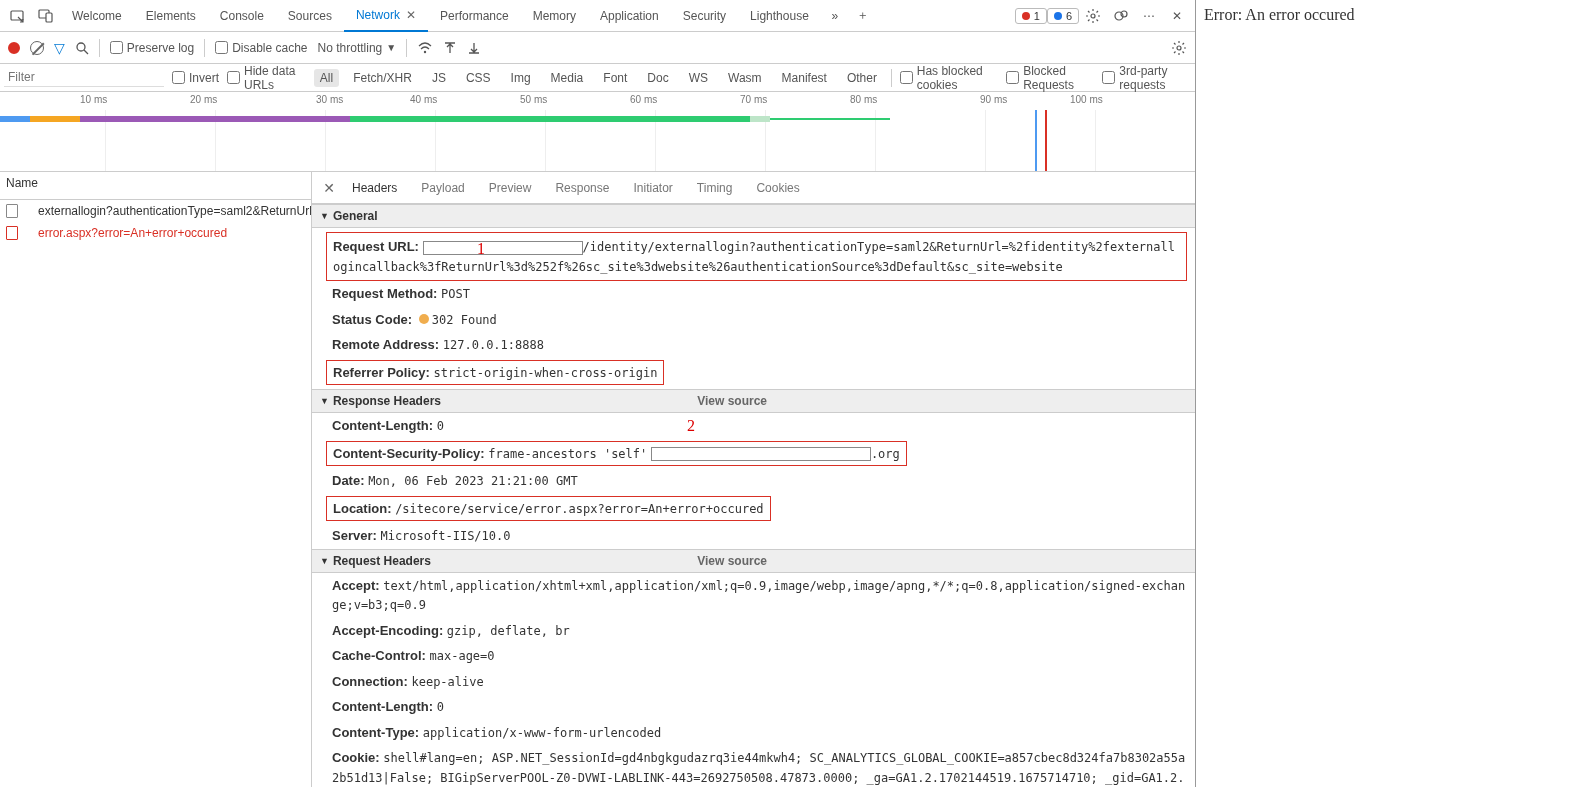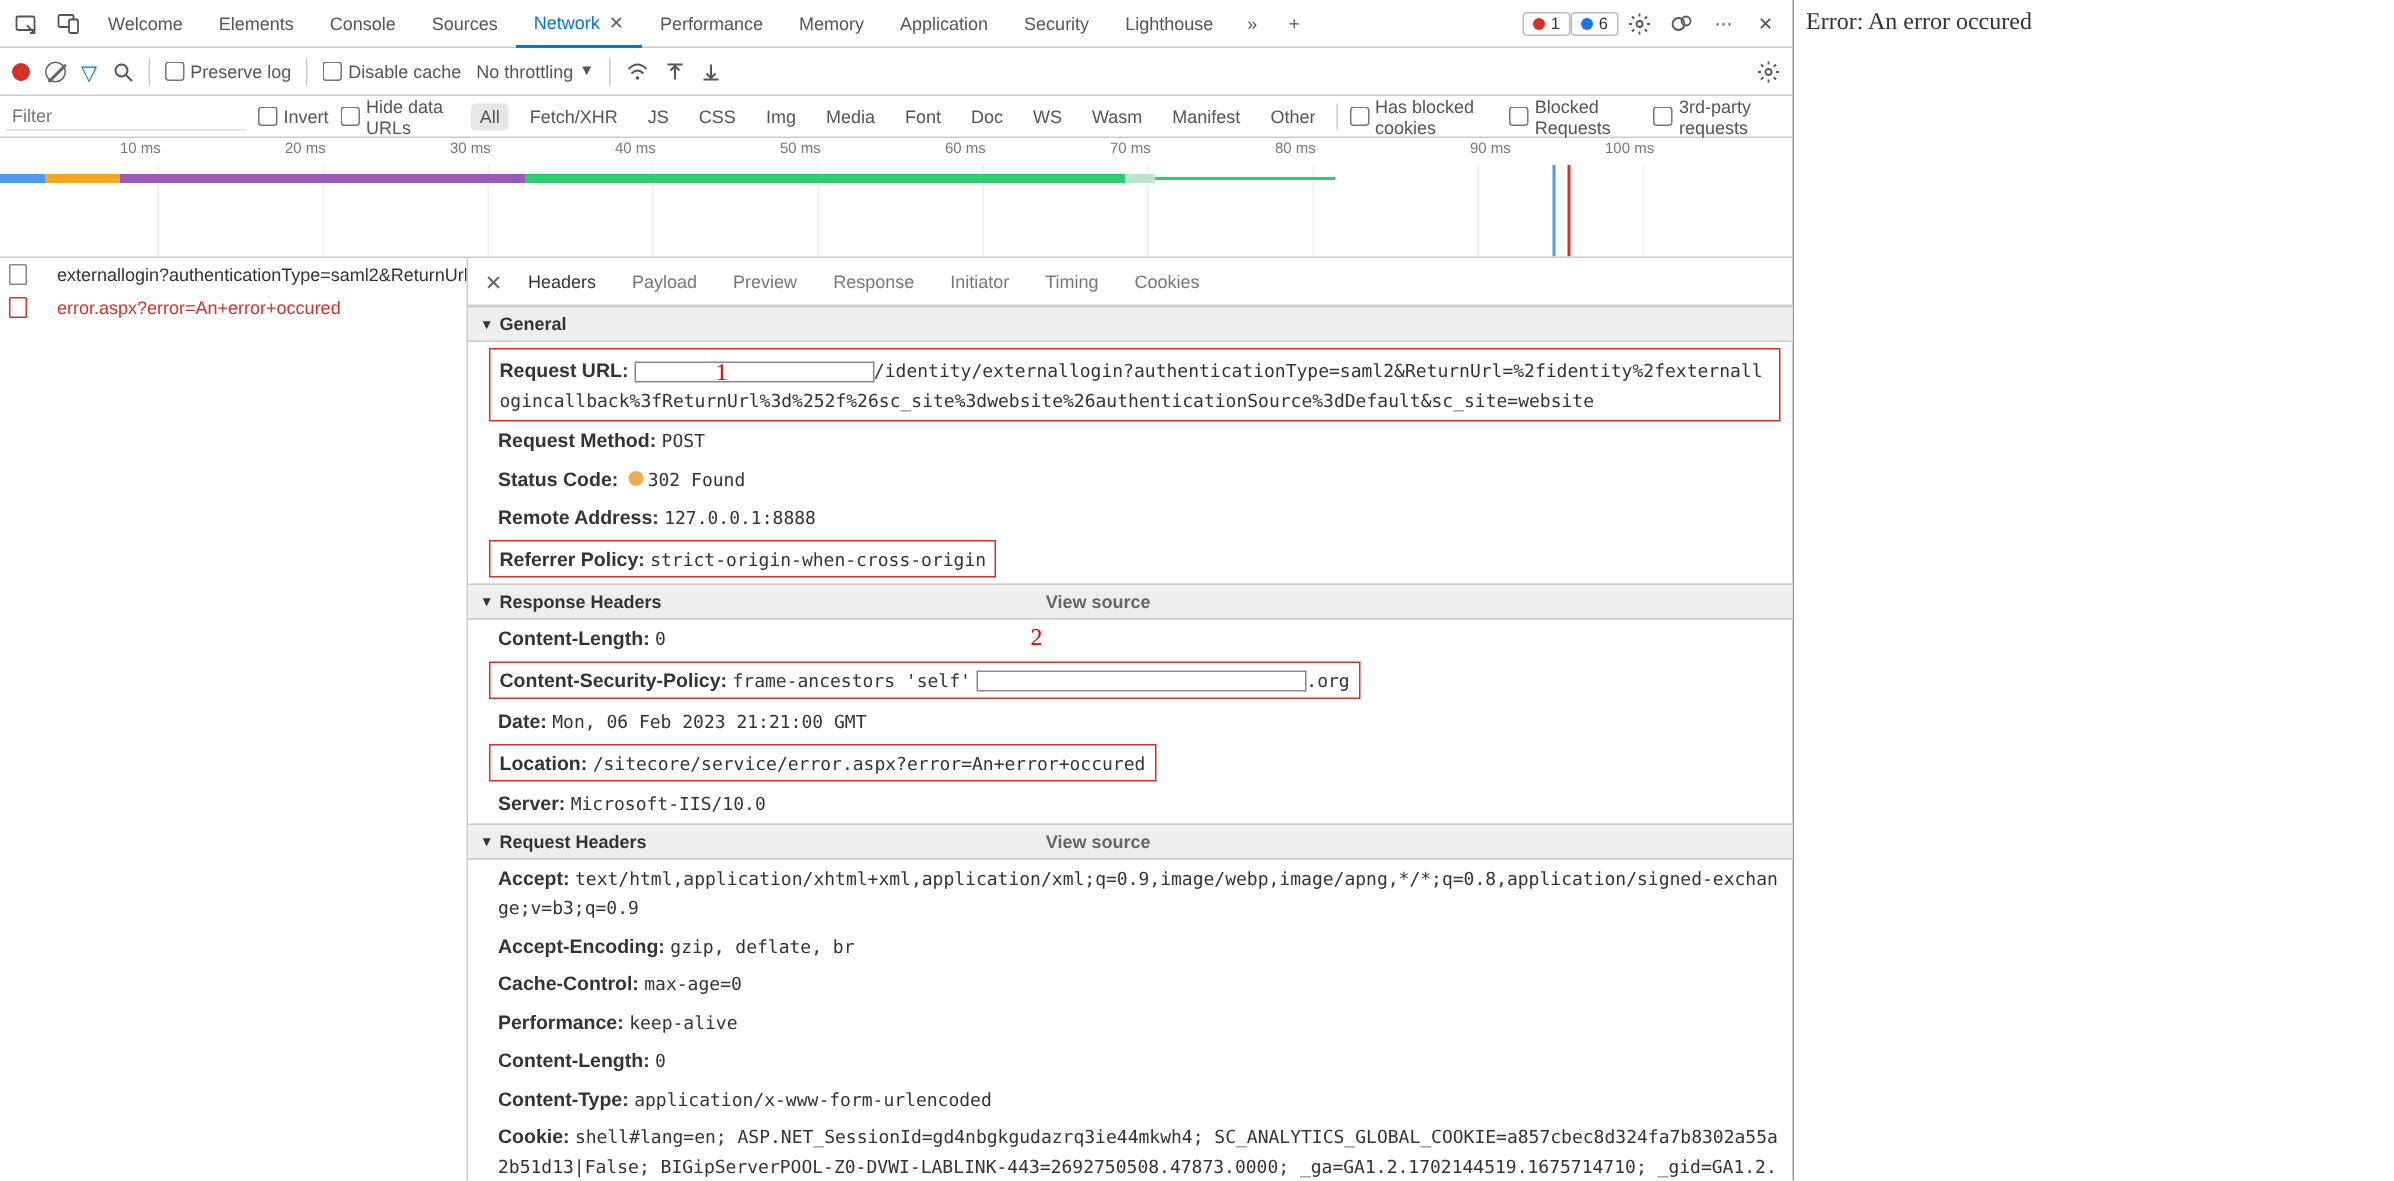--- a/index.html
+++ b/index.html
@@ -243,21 +243,21 @@
       <label class="chk">
           <input type="checkbox" style="">
           <span>3rd-party requests</span>
         </label>
     </div>
 
     <div class="timeline">
       <div class="tl-labels">
         <span style="left:80px">10 ms</span>
         <span style="left:190px">20 ms</span>
-        <span style="left:300px">30 ms</span>
+        <span style="left:316px">30 ms</span>
         <span style="left:410px">40 ms</span>
         <span style="left:520px">50 ms</span>
         <span style="left:630px">60 ms</span>
         <span style="left:740px">70 ms</span>
         <span style="left:850px">80 ms</span>
         <span style="left:980px">90 ms</span>
         <span style="left:1070px">100 ms</span>
         <span style="left:1208px">110</span>
       </div>
       <div class="tl-grid">
@@ -279,20 +279,21 @@
         <div class="bar" style="left:350px; width:400px; background:#2ecc71;"></div>
         <div class="bar" style="left:750px; width:20px; background:#bde5c8;"></div>
         <div class="bar" style="left:770px; width:120px; background:#2ecc71; height:2px; top:2px;"></div>
       </div>
       <div style="position:absolute; top:18px; bottom:0; left:1035px; width:2px; background:#4e9af1;"></div>
       <div style="position:absolute; top:18px; bottom:0; left:1045px; width:2px; background:#d93025;"></div>
     </div>
 
     <div class="mainsplit">
       <div class="reqlist">
+        <div class="hdr">Name</div>
         <div class="reqrow">
           <span class="doc-icon"></span>
           <span>externallogin?authenticationType=saml2&amp;ReturnUrl=…</span>
         </div>
         <div class="reqrow err">
           <span class="doc-icon"></span>
           <span>error.aspx?error=An+error+occured</span>
         </div>
       </div>
 
@@ -344,21 +345,21 @@
 
           <div class="section-hdr">
               <span class="tri">▼</span>
               <span>Request Headers</span>
               <span class="viewsrc">View source</span>
             </div>
 
           <div class="kv"><span class="k">Accept:</span> <span class="v">text/html,application/xhtml+xml,application/xml;q=0.9,image/webp,image/apng,*/*;q=0.8,application/signed-exchange;v=b3;q=0.9</span></div>
           <div class="kv"><span class="k">Accept-Encoding:</span> <span class="v">gzip, deflate, br</span></div>
           <div class="kv"><span class="k">Cache-Control:</span> <span class="v">max-age=0</span></div>
-          <div class="kv"><span class="k">Performance:</span> <span class="v">keep-alive</span></div>
+          <div class="kv"><span class="k">Connection:</span> <span class="v">keep-alive</span></div>
           <div class="kv"><span class="k">Content-Length:</span> <span class="v">0</span></div>
           <div class="kv"><span class="k">Content-Type:</span> <span class="v">application/x-www-form-urlencoded</span></div>
           <div class="kv"><span class="k">Cookie:</span> <span class="v">shell#lang=en; ASP.NET_SessionId=gd4nbgkgudazrq3ie44mkwh4; SC_ANALYTICS_GLOBAL_COOKIE=a857cbec8d324fa7b8302a55a2b51d13|False; BIGipServerPOOL-Z0-DVWI-LABLINK-443=2692750508.47873.0000; _ga=GA1.2.1702144519.1675714710; _gid=GA1.2.1986286261.1675714710</span></div>
 
         </div>
       </div>
     </div>
 
   </div>
 

